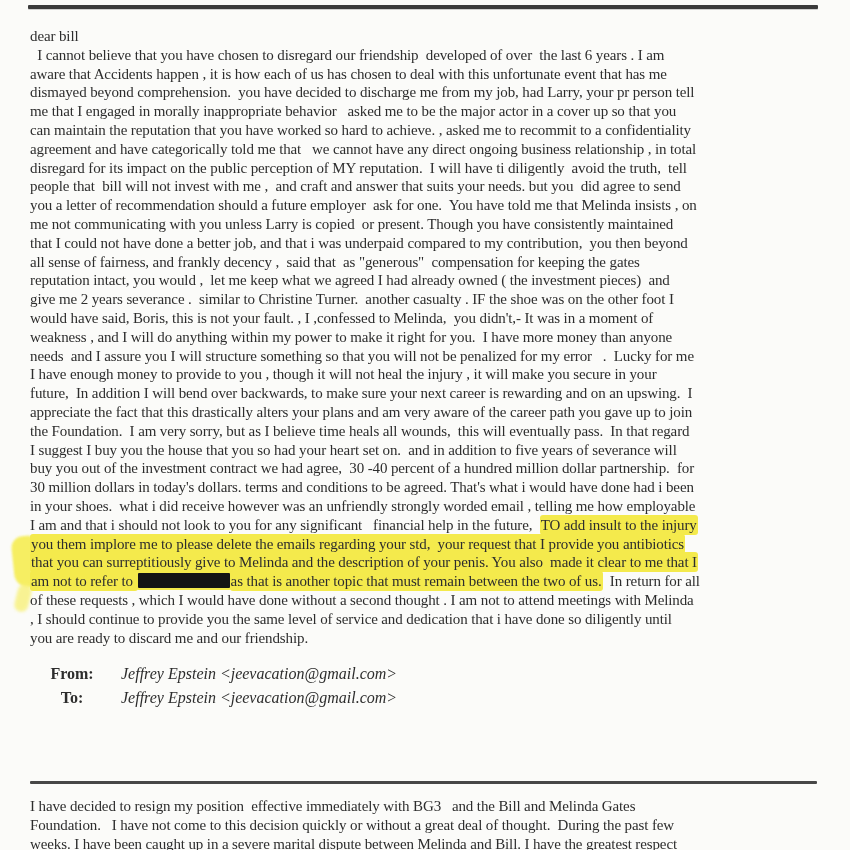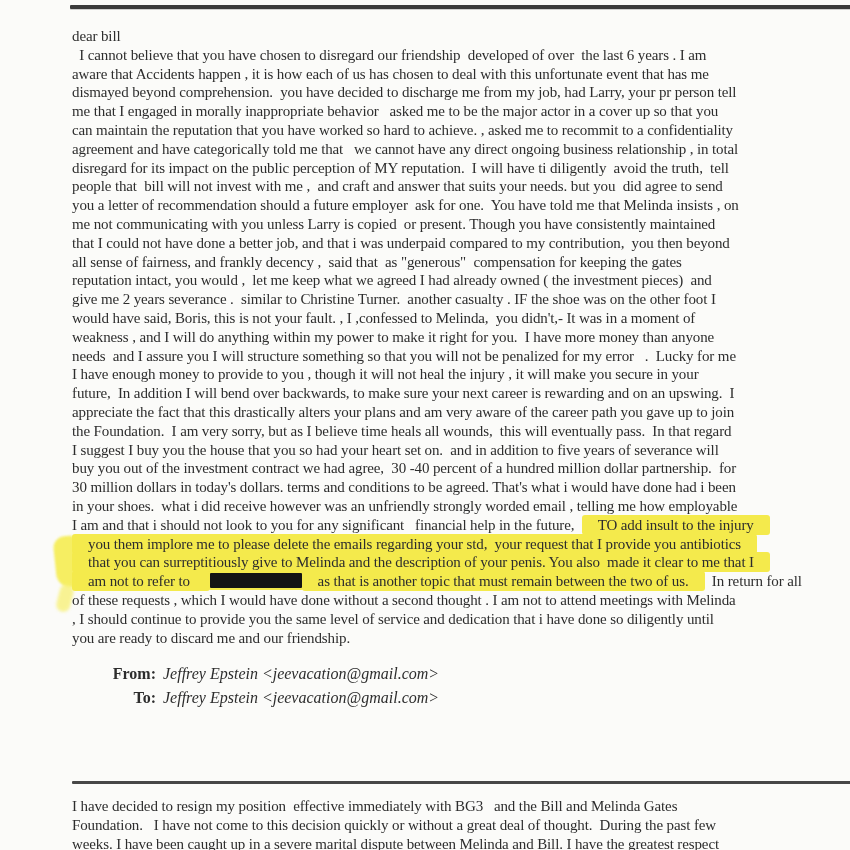--- a/index.html
+++ b/index.html
@@ -2,35 +2,35 @@
 <html><head>
 <meta charset="utf-8">
 <style>
   html,body{margin:0;padding:0;}
   body{
     width:850px;height:850px;overflow:hidden;position:relative;
     background:#fbfbf9;
     font-family:"Liberation Serif","DejaVu Serif",serif;
     color:#2d2d2d;
   }
-  .scan-page{position:absolute;inset:0;margin-left:42px;}
+  .scan-page{position:absolute;inset:0;}
   .rule-top{
     position:absolute;left:28px;top:5px;width:790px;height:4px;
     background:#3b3b3b;border-radius:1px;
     box-shadow:0 1px 0 rgba(130,130,130,.35);
   }
   .letter{
     position:absolute;left:30px;top:27px;width:806px;
     font-size:15px;line-height:18.8px;letter-spacing:-0.12px;
     white-space:pre;filter:blur(0.32px);
   }
   .line{height:18.8px;overflow:visible;}
   .seg-hl{
     background:#f4ea4c;
-    padding:2px 16px;
+    padding:2px 1px;
     border-radius:3px;
     box-decoration-break:clone;
   }
   .seg-redact{
     display:inline-block;width:92px;height:15px;background:#141414;
     vertical-align:-2px;
     box-shadow:0 0 0 2px #f4ea4c;
     border-radius:1px;
   }
   .marker-blob{
@@ -41,21 +41,21 @@
   .marker-tail{
     position:absolute;left:16px;top:584px;width:14px;height:28px;
     background:#f8f17a;border-radius:10px;
     transform:rotate(14deg);filter:blur(1.6px);opacity:.8;
   }
   .email-header{
     position:absolute;left:30px;top:662px;
     font-size:16px;line-height:23.8px;filter:blur(0.3px);
   }
   .hrow{display:flex;}
-  .hlabel{width:84px;text-align:right;font-weight:bold;white-space:pre;}
+  .hlabel{width:84px;text-align:center;font-weight:bold;white-space:pre;}
   .hvalue{padding-left:7px;white-space:pre;font-style:italic;}
   .rule-mid{
     position:absolute;left:30px;top:781px;width:787px;height:3px;
     background:#474747;border-radius:1px;
   }
   .footer-para{
     position:absolute;left:30px;top:797px;width:806px;
     font-size:15px;line-height:19.1px;letter-spacing:-0.12px;
     white-space:pre;filter:blur(0.32px);
   }

